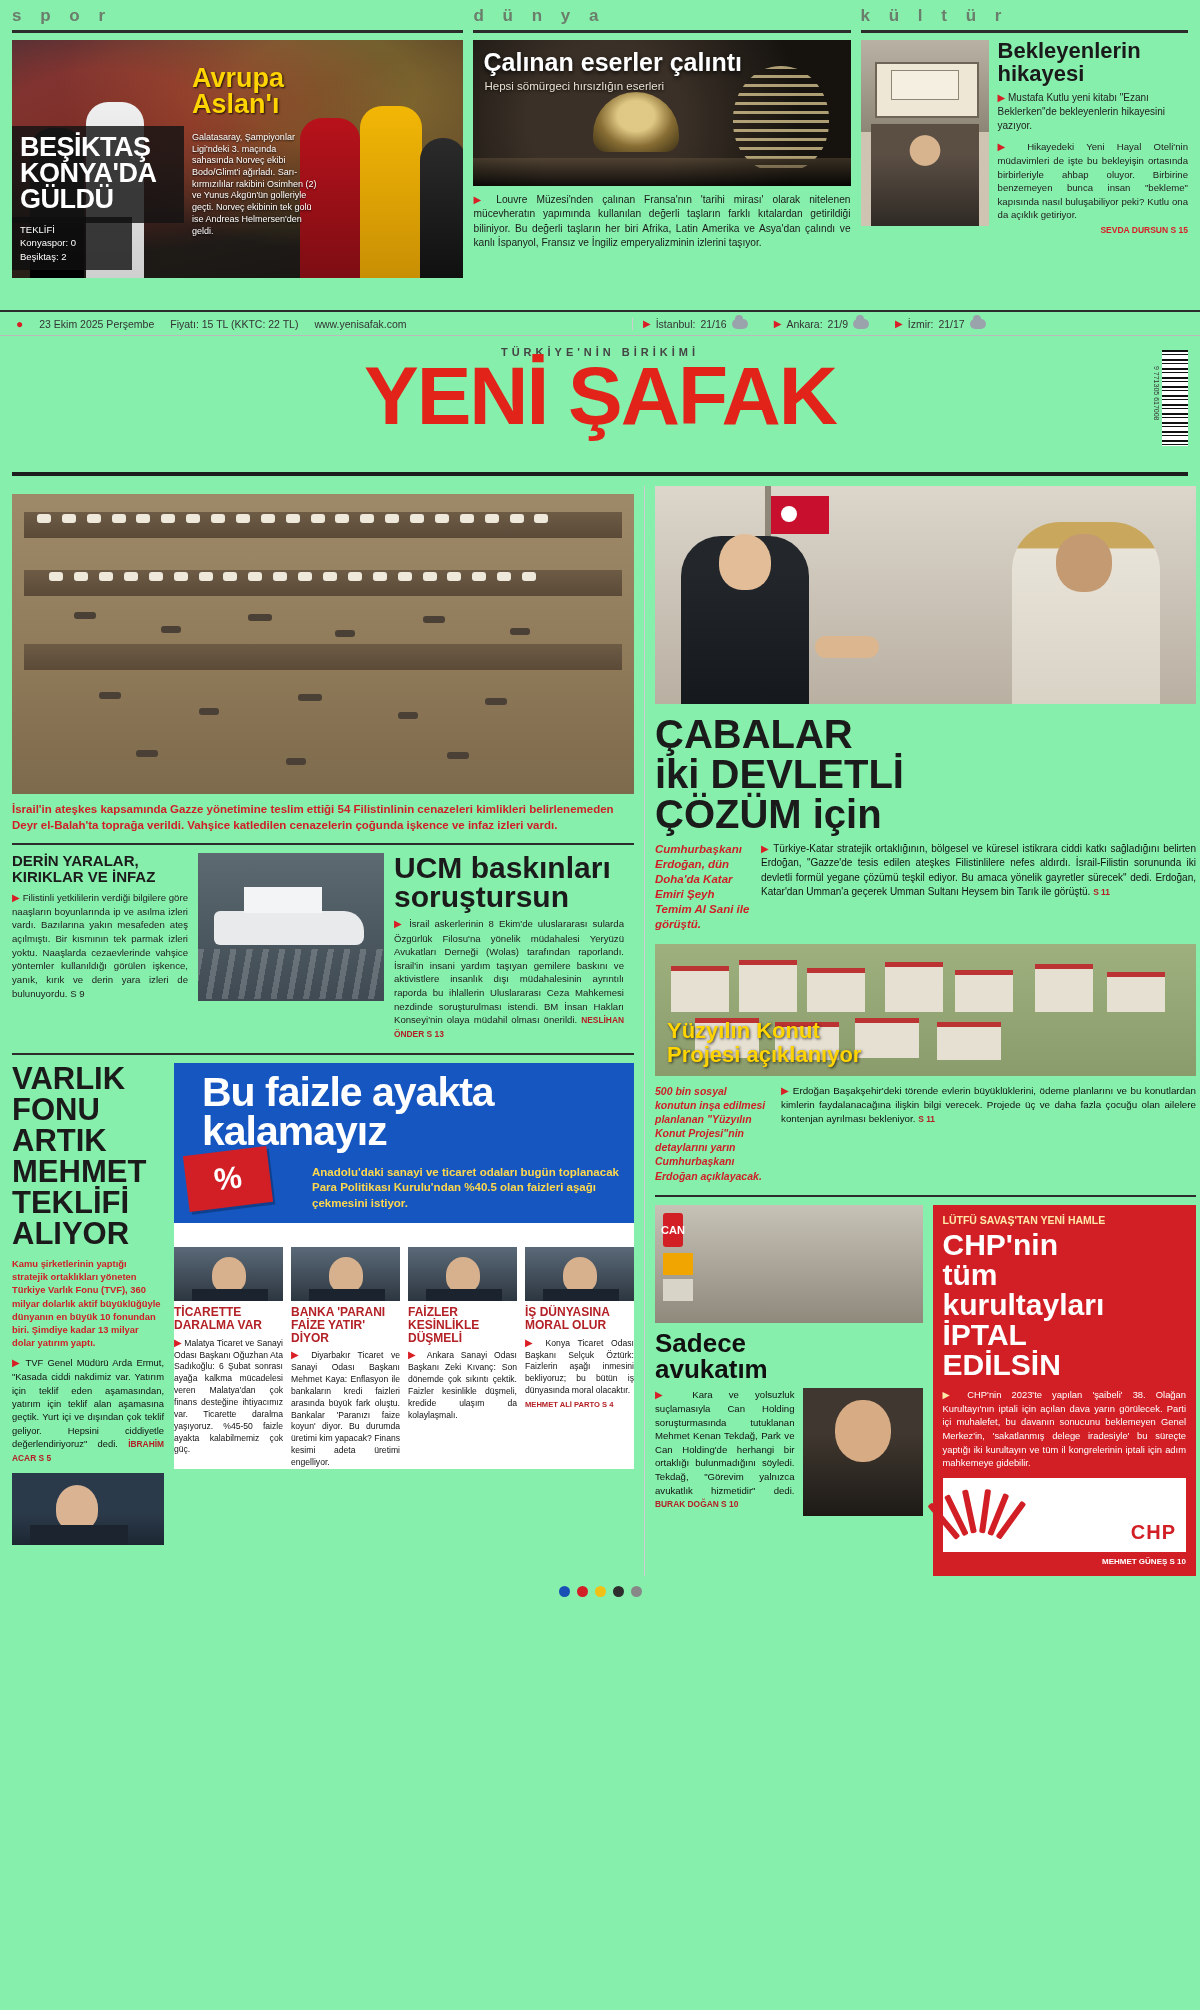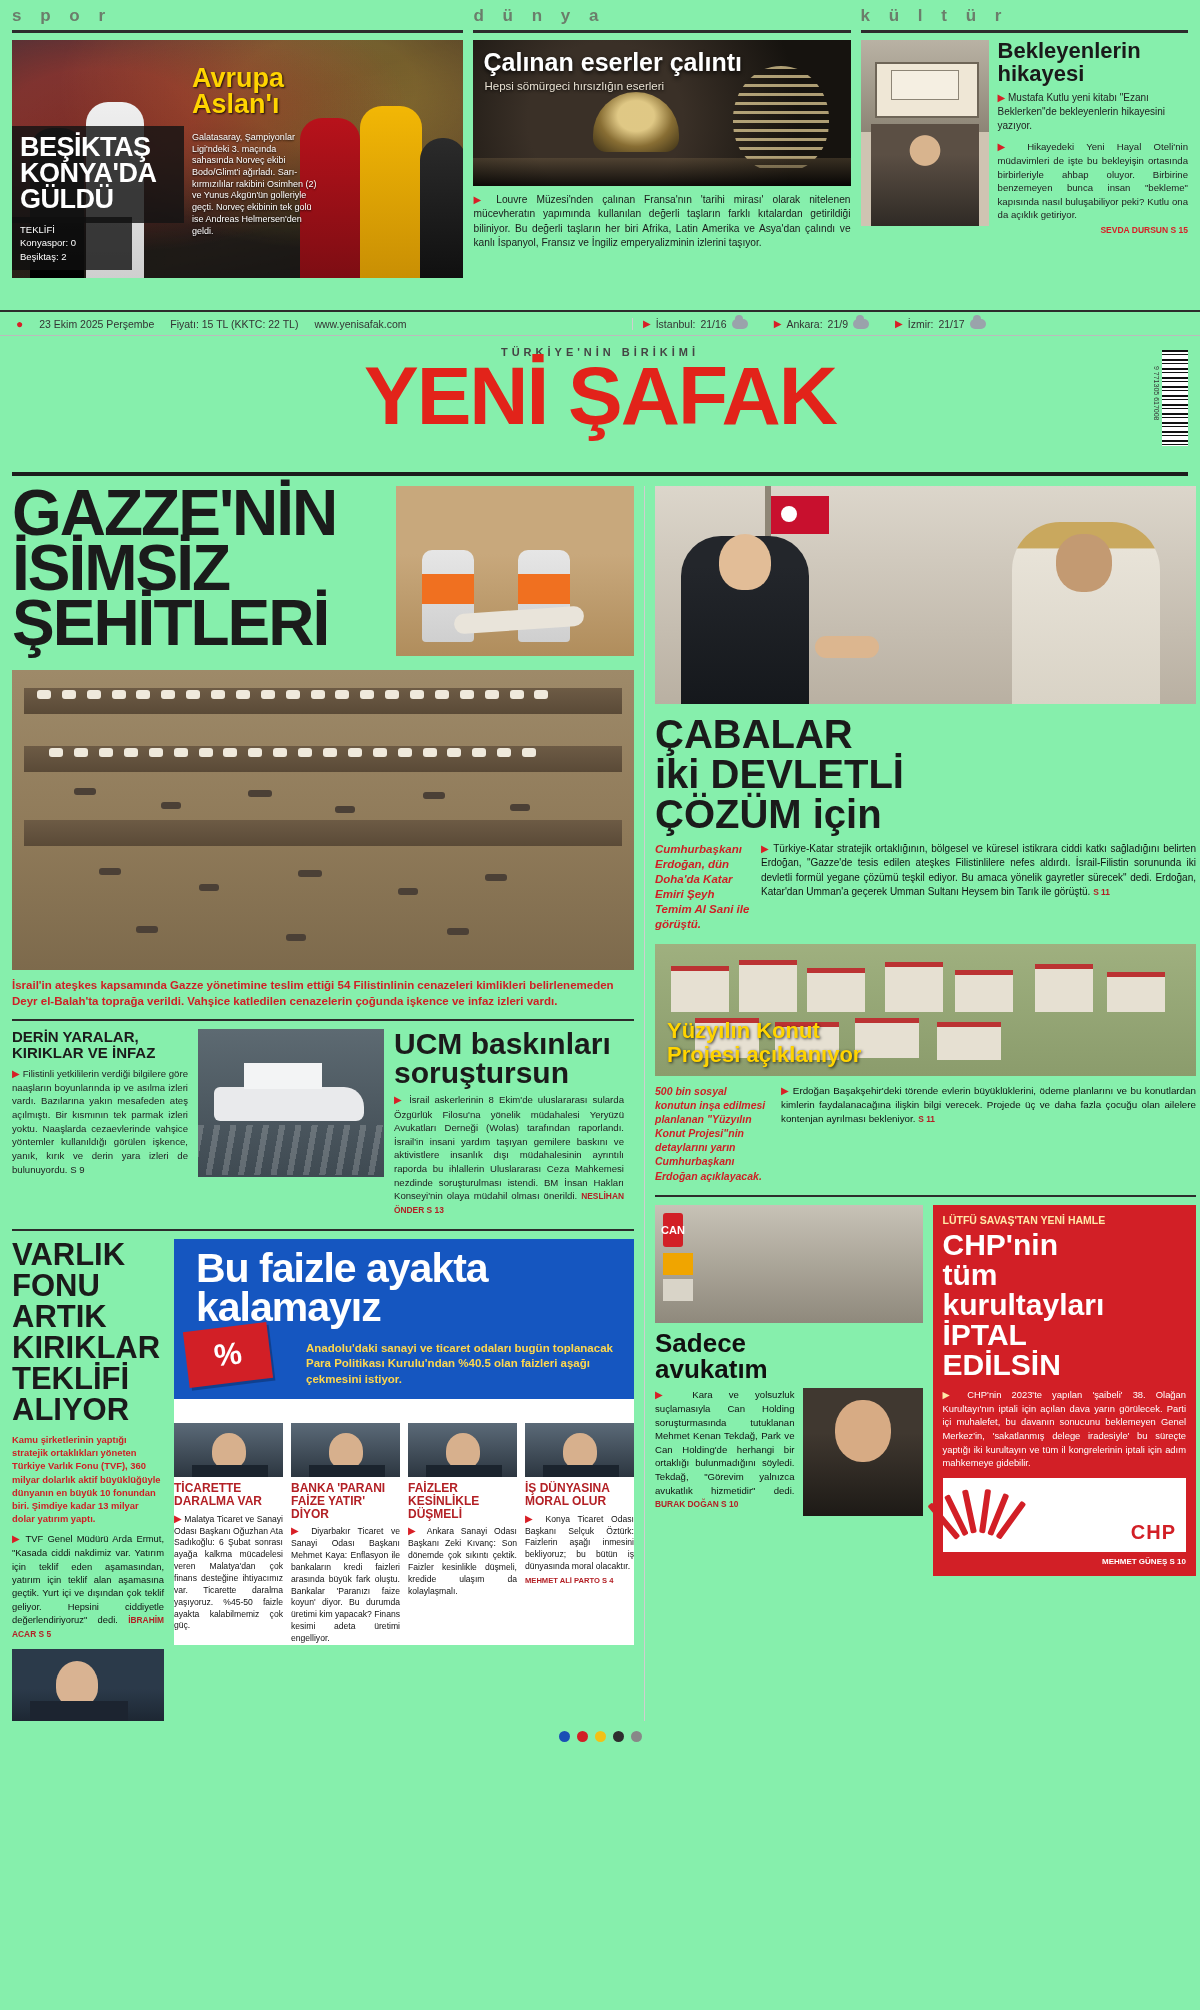--- a/index.html
+++ b/index.html
@@ -173,21 +173,21 @@
   .bottomleft { display:flex; gap:10px; margin-top:12px; border-top:2px solid #2c2c2c; padding-top:8px; }
   .bl-left { width:152px; }
   .bl-right { width:460px; }
   .varlik-h { font-size:31px; font-weight:bold; line-height:1.0; color:#1b1b1b; }
   .varlik-red { font-size:9.4px; line-height:1.4; color:#cf1f25; font-weight:bold; margin-top:8px; }
   .varlik-b { font-size:9.4px; line-height:1.42; margin-top:7px; text-align:justify; }
   .varlik-photo { width:100%; height:72px; margin-top:8px; background:linear-gradient(180deg,#2b3a4a 0 55%, #1d2733 100%); position:relative; overflow:hidden; }
   .vp-head { position:absolute; left:44px; top:12px; width:42px; height:46px; background:#d9b392; border-radius:50% 50% 42% 42%; }
   .vp-suit { position:absolute; left:18px; top:52px; width:98px; height:26px; background:#1c2430; }
 
-  .faiz-box { background:#1556c0; color:#fff; padding:10px 12px 12px 22px; position:relative; }
+  .faiz-box { background:#1556c0; color:#fff; padding:10px 12px 12px 28px; position:relative; }
   .faiz-h { font-size:41px; font-weight:bold; line-height:.95; letter-spacing:-1px; }
   .faiz-h span { display:block; }
   .pct-badge {
     position:absolute; left:12px; top:88px; width:84px; height:56px; background:#d21f26;
     color:#fff; font-size:31px; font-weight:bold; display:flex; align-items:center; justify-content:center;
     transform:rotate(-7deg); box-shadow:2px 3px 0 rgba(0,0,0,.25);
   }
   .faiz-sub { margin-left:110px; font-size:11.5px; line-height:1.35; color:#ffd84d; font-weight:bold; padding-top:14px; }
   .quad { display:flex; gap:8px; background:#fff; padding:24px 0 0 0; }
   .q-item { width:112px; }
@@ -361,36 +361,20 @@
     <div class="mast-logo">YENİ ŞAFAK</div>
     <div class="barcode"></div>
     <div class="barcode-num">9 771305 617008</div>
   </div>
   <div class="mast-rule"></div>
 
   <div class="main">
 
     <div class="left">
 
-      <div style="position:relative; height:176px;">
-        <div class="head-gazze">
-          <span>GAZZE'NİN</span>
-          <span>İSİMSİZ</span>
-          <span>ŞEHİTLERİ</span>
-        </div>
-        <div class="rescue-photo">
-          <div class="rp-fig" style="left:26px;">
-              <div class="rp-vest"></div>
-            </div>
-          <div class="rp-fig" style="left:122px;">
-              <div class="rp-vest"></div>
-            </div>
-          <div class="rp-body"></div>
-        </div>
-      </div>
 
       <div class="gazze-hero">
         <div class="gz-trench" style="top:18px;"></div>
         <div class="gz-trench" style="top:76px;"></div>
         <div class="gz-trench" style="top:150px;"></div>
         <div class="gz-row" style="top:20px;">
           <div class="gz-bag" style="left:4%;"></div>
             <div class="gz-bag" style="left:8%;"></div>
             <div class="gz-bag" style="left:12%;"></div>
           <div class="gz-bag" style="left:16%;"></div>
@@ -485,21 +469,21 @@
           </div>
         </div>
       </div>
 
       <div class="bottomleft">
         <div class="bl-left">
           <div class="varlik-h">
             <span>VARLIK</span><br>
             <span>FONU</span><br>
             <span>ARTIK</span><br>
-            <span>KIRIKLAR</span><br>
+            <span>MEHMET</span><br>
             <span>TEKLİFİ</span><br>
             <span>ALIYOR</span>
           </div>
           <div class="varlik-red">Kamu şirketlerinin yaptığı stratejik ortaklıkları yöneten Türkiye Varlık Fonu (TVF), 360 milyar dolarlık aktif büyüklüğüyle dünyanın en büyük 10 fonundan biri. Şimdiye kadar 13 milyar dolar yatırım yaptı.</div>
           <div class="varlik-b">
             <span class="arrow-red">▶</span>
             <span>TVF Genel Müdürü Arda Ermut, "Kasada ciddi nakdimiz var. Yatırım için teklif eden aşamasından, yatırım için teklif alan aşamasına geçtik. Yurt içi ve dışından çok teklif geliyor. Hepsini ciddiyetle değerlendiriyoruz" dedi.</span>
             <span style="color:#b32025;font-weight:bold;font-size:8.4px;">İBRAHİM ACAR S 5</span>
           </div>
           <div class="varlik-photo">

